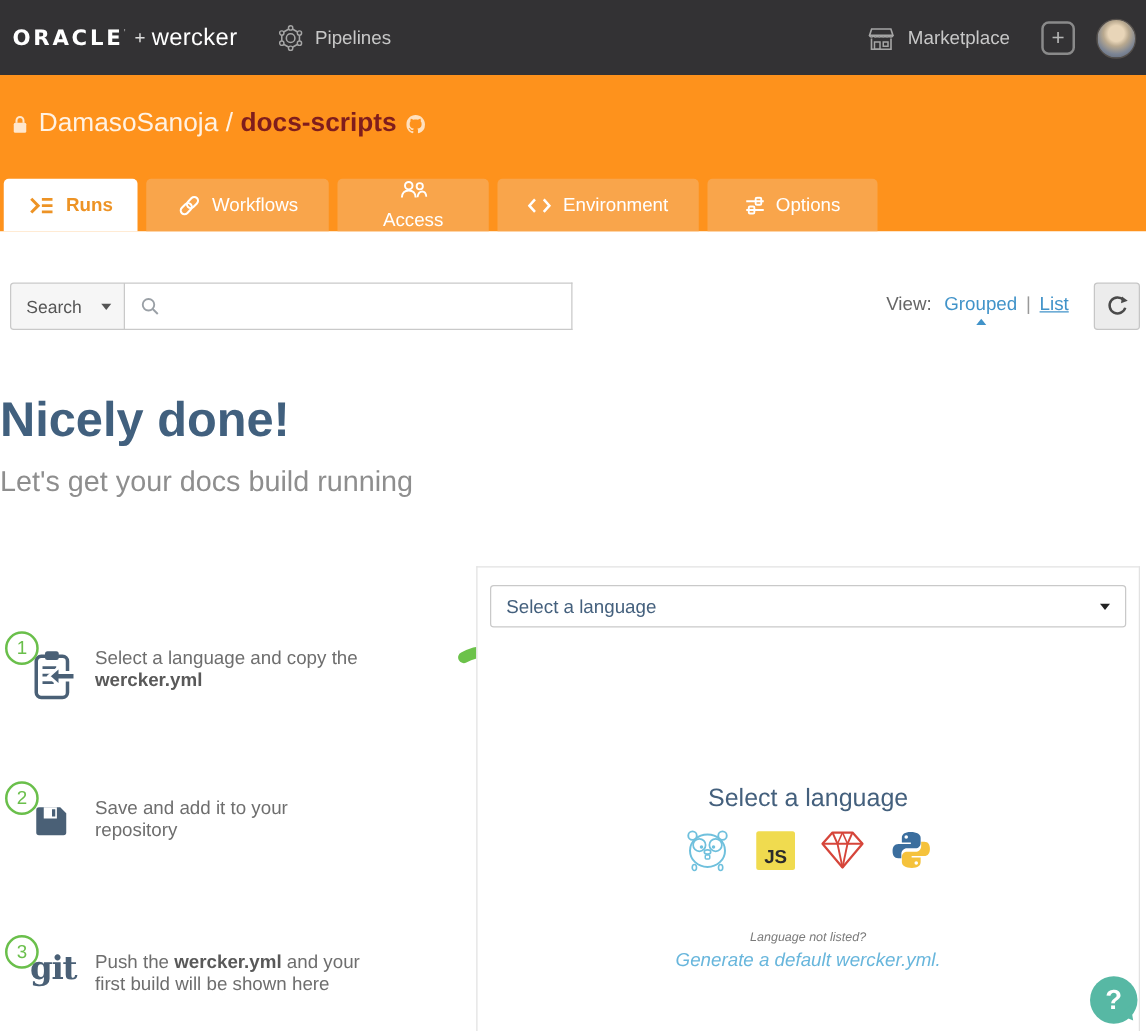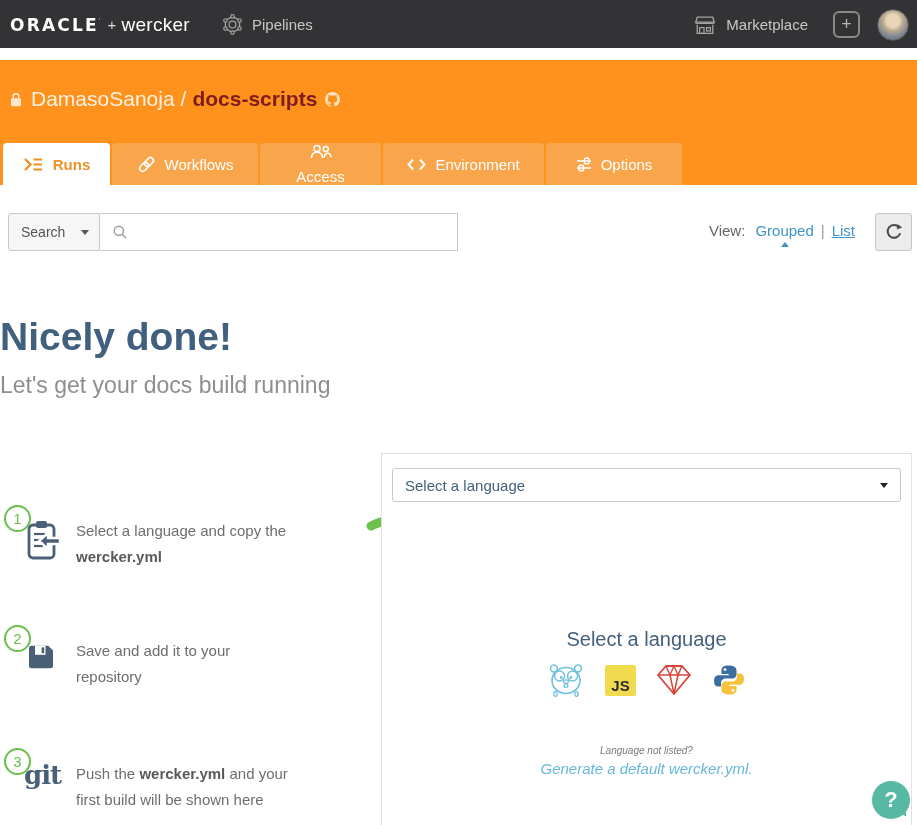--- a/index.html
+++ b/index.html
@@ -1,20 +1,20 @@
 <!DOCTYPE html>
 <html><head>
 <meta charset="utf-8">
 <style>
   html,body{margin:0;padding:0;background:#fff;}
   .app{position:relative;width:917px;height:825px;overflow:hidden;background:#fff;
        font-family:"Liberation Sans",sans-serif;color:#333;}
 
   
-  .navbar{position:absolute;top:0;left:0;right:0;height:48px;background:#333234;
+  .navbar{position:absolute;top:0;left:0;right:0;height:60px;background:#333234;
           display:flex;align-items:center;padding:1px 8px 0 10px;box-sizing:border-box;}
   .logo{display:flex;align-items:center;cursor:pointer;}
   .logo-oracle{color:#fff;font-weight:700;font-size:17px;letter-spacing:2.2px;font-family:"DejaVu Sans",sans-serif;}
   .logo-tm{color:#bbb;font-size:8px;margin:-9px 2px 0 0;}
   .logo-plus{color:#ddd;font-size:15px;margin:0 5px;}
   .logo-wercker{color:#fff;font-size:19px;letter-spacing:.3px;}
   .nav-pipelines{margin-left:32px;display:flex;align-items:center;gap:9px;color:#c8c8c8;font-size:15px;cursor:pointer;}
   .nav-right{margin-left:auto;display:flex;align-items:center;}
   .nav-marketplace{display:flex;align-items:center;gap:10px;color:#c8c8c8;font-size:15px;cursor:pointer;}
   .nav-add{width:27px;height:27px;border:2px solid #8a8a8a;border-radius:6px;color:#b5b5b5;
@@ -23,31 +23,31 @@
       background:radial-gradient(circle at 50% 36%,#e8d5b8 0 26%,#b9a98f 42%,#7b8494 68%,#565e6a 100%);}
 
   
   .repo-header{position:absolute;top:60px;left:0;right:0;height:125px;background:#fe921c;}
   .title-row{position:absolute;top:27px;left:10px;display:flex;align-items:center;
              color:rgba(255,255,255,.88);font-size:21px;}
   .lock-icon{margin-right:9px;display:flex;}
   .repo-sep{margin:0 6px;}
   .repo-name{font-weight:700;color:#7f1d1d;}
   .github-icon{margin-left:8px;display:flex;}
-  .tabbar{position:absolute;left:3px;bottom:0;display:flex;gap:2px;}
+  .tabbar{position:absolute;left:3px;bottom:0;display:flex;gap:7px;}
   .tab{height:42px;box-sizing:border-box;display:flex;align-items:center;justify-content:center;
        gap:9px;font-size:15px;border-radius:4px 4px 0 0;cursor:pointer;}
   .tab.active{background:#fff;color:#ed9325;font-weight:700;}
   .tab.inactive{background:#f9a54b;color:#fff;font-weight:400;}
   .tab-runs{width:107px;} .tab-workflows{width:146px;} .tab-access{width:121px;flex-direction:column;}
   .tab-environment{width:161px;} .tab-options{width:136px;}
   .tab svg{flex:0 0 auto;}
 
   
-  .toolbar{position:absolute;top:213px;left:0;right:0;height:40px;}
+  .toolbar{position:absolute;top:226px;left:0;right:0;height:40px;}
   .search-group{position:absolute;left:8px;top:0;display:flex;height:38px;box-sizing:border-box;}
   .search-select{width:92px;background:#f6f6f6;border:1px solid #c9c9c9;border-radius:3px 0 0 3px;
       display:flex;align-items:center;justify-content:space-between;padding:0 10px 0 12px;
       font-size:14px;color:#555;box-sizing:border-box;cursor:pointer;}
   .caret-down{width:0;height:0;border-left:4.5px solid transparent;border-right:4.5px solid transparent;
       border-top:5.5px solid #555;}
   .search-box{width:358px;background:#fff;border:1px solid #c9c9c9;border-left:none;
       display:flex;align-items:center;padding-left:12px;box-sizing:border-box;}
   .search-box input{flex:1;border:none;outline:none;font-size:14px;margin-left:8px;
       font-family:"Liberation Sans",sans-serif;color:#333;background:transparent;}
@@ -70,21 +70,21 @@
   
   .step{position:absolute;left:0;width:340px;}
   .step1{top:505px;} .step2{top:625px;} .step3{top:748px;}
   .step-number{position:absolute;left:4px;top:0;width:27px;height:27px;border:2px solid #6abf4b;
       border-radius:50%;color:#6abf4b;font-size:15px;display:flex;align-items:center;justify-content:center;
       background:#fff;box-sizing:border-box;z-index:2;}
   .step-icon{position:absolute;left:26px;z-index:1;display:flex;}
   .step1 .step-icon{top:14px;} .step2 .step-icon{top:18px;}
   .git-logo{position:absolute;left:24px;top:12px;font-family:"DejaVu Serif",serif;font-weight:700;
       font-size:26px;color:#4a6076;letter-spacing:-1px;}
-  .step-text{margin-left:76px;padding-top:13px;font-size:15px;line-height:26px;color:#6e6e6e;width:218px;}
+  .step-text{margin-left:76px;padding-top:13px;font-size:15px;line-height:18px;color:#6e6e6e;width:218px;}
   .step-text .b{font-weight:700;color:#595959;}
 
   
   .panel{position:absolute;left:381px;top:453px;width:531px;height:384px;background:#fff;
       border:1px solid #e2e2e2;border-bottom:none;box-sizing:border-box;}
   .lang-select{margin:14px 10px 0;height:34px;border:1px solid #c9c9c9;border-radius:3px;background:#fff;
       display:flex;align-items:center;justify-content:space-between;padding:0 12px;
       font-size:15px;color:#44607d;cursor:pointer;box-sizing:border-box;}
   .lang-select .caret-down{border-top-color:#222;border-left-width:4px;border-right-width:4px;border-top-width:5px;}
   .panel-heading{margin-top:126px;text-align:center;font-size:20px;color:#44607d;}

